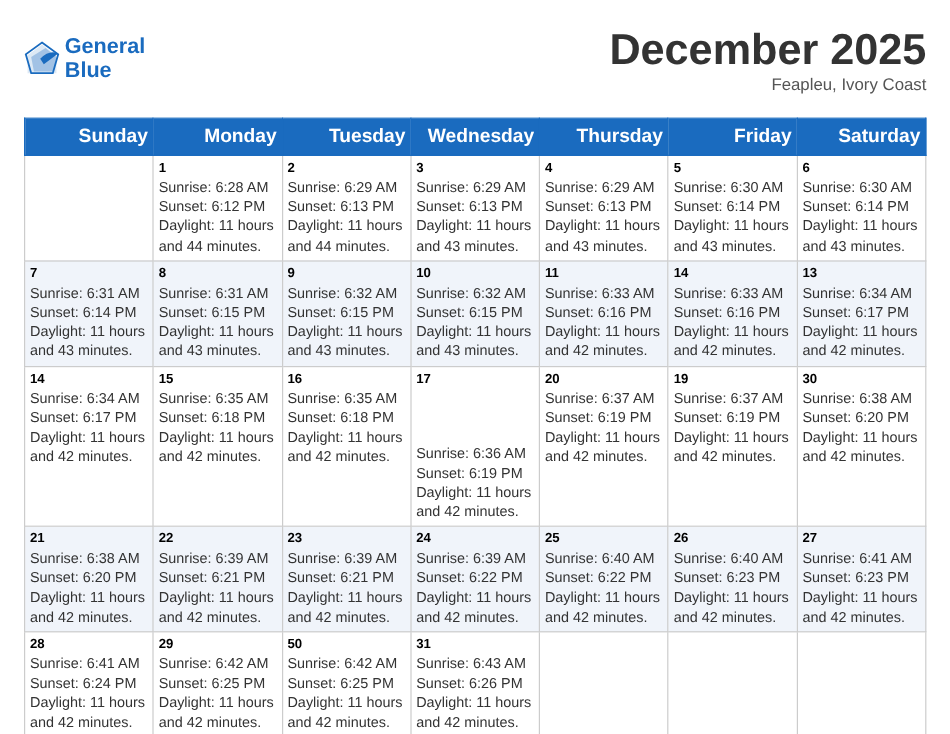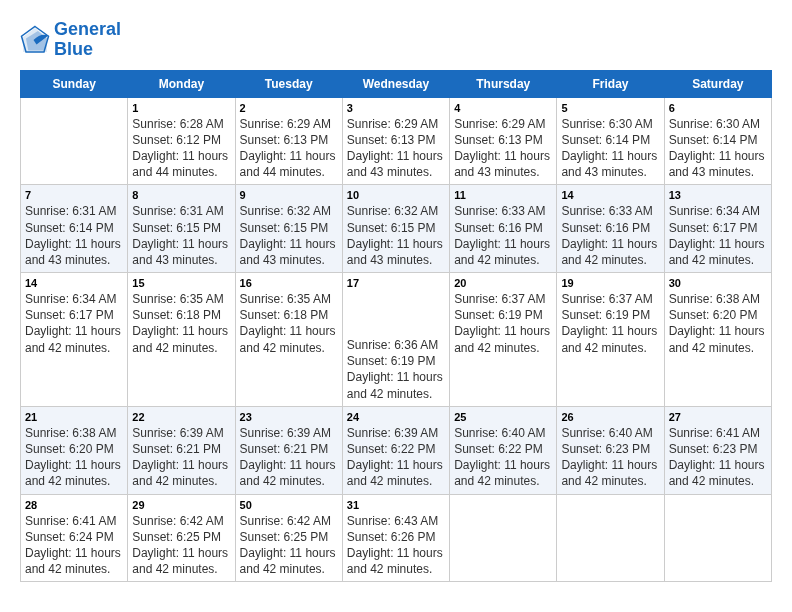--- a/index.html
+++ b/index.html
@@ -7,21 +7,21 @@
       font-family: Arial, sans-serif;
       background: #fff;
       width: 792px;
       min-height: 612px;
       padding: 20px;
     }
     .header {
       display: flex;
       justify-content: space-between;
       align-items: center;
-      margin-bottom: 10px;
+      margin-bottom: 20px;
     }
     .logo {
       display: flex;
       align-items: center;
       gap: 4px;
     }
     .logo-text {
       font-size: 18px;
       font-weight: bold;
       color: #333;
@@ -44,22 +44,22 @@
     }
     table {
       width: 100%;
       border-collapse: collapse;
       font-size: 10px;
     }
     thead tr th {
       background-color: #1a6bbf;
       color: #fff;
       padding: 6px 4px;
-      text-align: center;
-      font-size: 12px;
+      text-align: right;
+      font-size: 16px;
       border: 1px solid #1a6bbf;
     }
     td {
       border: 1px solid #ccc;
       vertical-align: top;
       padding: 4px;
       width: calc(100% / 7);
       min-height: 80px;
       background: #fff;
     }
@@ -89,20 +89,24 @@
       <polygon points="20,2 38,15 32,36 8,36 2,15" fill="none" stroke="#1a6bbf" stroke-width="2"></polygon>
       <polygon points="24,8 36,18 33,34 11,34 8,18" fill="#1a6bbf" opacity="0.3"></polygon>
 
       <path d="M18 20 Q28 10 38 14 Q30 20 22 26 Z" fill="#1a6bbf"></path>
     </svg>
     <div class="logo-text">
       <div><span>General</span></div>
       <div style="color:#1a6bbf;">Blue</div>
     </div>
   </div>
+  <div class="title-block">
+    <div class="month-title">December 2025</div>
+    <div class="location">Feapleu, Ivory Coast</div>
+  </div>
 </div>
 
 <table>
   <thead>
     <tr id="weekday-header">
         <th>Sunday</th>
         <th>Monday</th>
         <th>Tuesday</th>
         <th>Wednesday</th>
         <th>Thursday</th>

